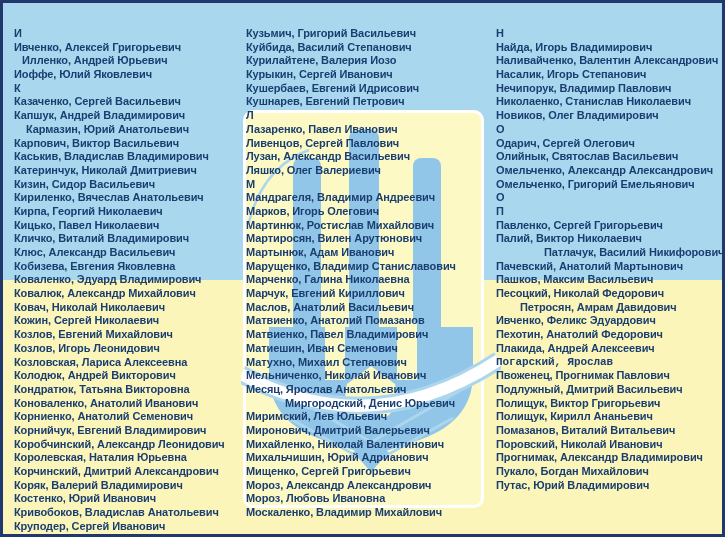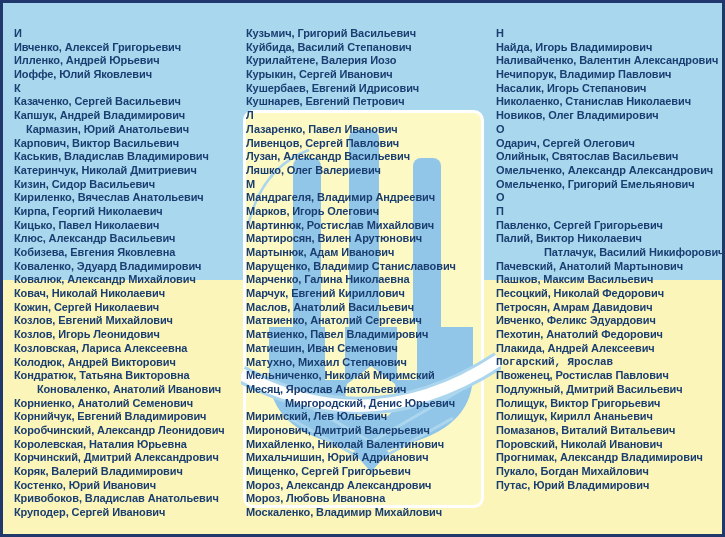--- a/index.html
+++ b/index.html
@@ -45,45 +45,46 @@
   <path d="M40,268 L130,320 L220,268" fill="none" stroke-width="3" stroke="#abd6ee"></path>
   <path d="M0,252 Q130,322 258,238" fill="none" stroke-width="18" stroke="#abd6ee"></path>
   <path d="M0,252 Q130,322 258,238" fill="none" stroke-width="12" stroke="#ffffff"></path>
   <path d="M48,296 L130,342 L212,296" fill="none" stroke-width="3" stroke="#abd6ee"></path>
   <path d="M112,330 L130,350 L148,330 L130,322 Z" fill="#92c6e8"></path>
 </svg>
 
 <div class="name-col col-1">
     <div class="name-row" style="color: rgb(26, 62, 112);">И</div>
     <div class="name-row" style="color: rgb(26, 62, 112);">Ивченко, Алексей Григорьевич</div>
-    <div class="name-row" style="color: rgb(26, 62, 112);">Илленко, Андрей Юрьевич</div>
+    <div class="name-row" style="color: rgb(26, 62, 112); margin-left: 8px;">Илленко, Андрей Юрьевич</div>
     <div class="name-row" style="color: rgb(26, 62, 112);">Иоффе, Юлий Яковлевич</div>
     <div class="name-row" style="color: rgb(26, 62, 112);">К</div>
     <div class="name-row" style="color: rgb(26, 62, 112);">Казаченко, Сергей Васильевич</div>
     <div class="name-row" style="color: rgb(26, 62, 112);">Капшук, Андрей Владимирович</div>
     <div class="name-row" style="color: rgb(26, 62, 112); margin-left: 12px;">Кармазин, Юрий Анатольевич</div>
     <div class="name-row" style="color: rgb(26, 62, 112);">Карпович, Виктор Васильевич</div>
     <div class="name-row" style="color: rgb(26, 62, 112);">Каськив, Владислав Владимирович</div>
     <div class="name-row" style="color: rgb(26, 62, 112);">Катеринчук, Николай Дмитриевич</div>
     <div class="name-row" style="color: rgb(26, 62, 112);">Кизин, Сидор Васильевич</div>
     <div class="name-row" style="color: rgb(26, 62, 112);">Кириленко, Вячеслав Анатольевич</div>
     <div class="name-row" style="color: rgb(26, 62, 112);">Кирпа, Георгий Николаевич</div>
     <div class="name-row" style="color: rgb(26, 62, 112);">Кицько, Павел Николаевич</div>
+    <div class="name-row" style="color: rgb(26, 62, 112);">Кличко, Виталий Владимирович</div>
     <div class="name-row" style="color: rgb(26, 62, 112);">Клюс, Александр Васильевич</div>
     <div class="name-row" style="color: rgb(26, 62, 112);">Кобизева, Евгения Яковлевна</div>
     <div class="name-row" style="color: rgb(26, 62, 112);">Коваленко, Эдуард Владимирович</div>
     <div class="name-row" style="color: rgb(26, 62, 112);">Ковалюк, Александр Михайлович</div>
     <div class="name-row" style="color: rgb(26, 62, 112);">Ковач, Николай Николаевич</div>
     <div class="name-row" style="color: rgb(26, 62, 112);">Кожин, Сергей Николаевич</div>
     <div class="name-row" style="color: rgb(26, 62, 112);">Козлов, Евгений Михайлович</div>
     <div class="name-row" style="color: rgb(26, 62, 112);">Козлов, Игорь Леонидович</div>
     <div class="name-row" style="color: rgb(26, 62, 112);">Козловская, Лариса Алексеевна</div>
     <div class="name-row" style="color: rgb(26, 62, 112);">Колодюк, Андрей Викторович</div>
     <div class="name-row" style="color: rgb(26, 62, 112);">Кондратюк, Татьяна Викторовна</div>
-    <div class="name-row" style="color: rgb(26, 62, 112); text-align: center;">Коноваленко, Анатолий Иванович</div>
+    <div class="name-row" style="color: rgb(26, 62, 112);">Коноваленко, Анатолий Иванович</div>
     <div class="name-row" style="color: rgb(26, 62, 112);">Корниенко, Анатолий Семенович</div>
     <div class="name-row" style="color: rgb(26, 62, 112);">Корнийчук, Евгений Владимирович</div>
     <div class="name-row" style="color: rgb(26, 62, 112);">Коробчинский, Александр Леонидович</div>
     <div class="name-row" style="color: rgb(26, 62, 112);">Королевская, Наталия Юрьевна</div>
     <div class="name-row" style="color: rgb(26, 62, 112);">Корчинский, Дмитрий Александрович</div>
     <div class="name-row" style="color: rgb(26, 62, 112);">Коряк, Валерий Владимирович</div>
     <div class="name-row" style="color: rgb(26, 62, 112);">Костенко, Юрий Иванович</div>
     <div class="name-row" style="color: rgb(26, 62, 112);">Кривобоков, Владислав Анатольевич</div>
     <div class="name-row" style="color: rgb(26, 62, 112);">Круподер, Сергей Иванович</div>
   </div>
@@ -102,63 +103,63 @@
     <div class="name-row" style="color: rgb(26, 62, 112);">М</div>
     <div class="name-row" style="color: rgb(26, 62, 112);">Мандрагеля, Владимир Андреевич</div>
     <div class="name-row" style="color: rgb(26, 62, 112);">Марков, Игорь Олегович</div>
     <div class="name-row" style="color: rgb(26, 62, 112);">Мартинюк, Ростислав Михайлович</div>
     <div class="name-row" style="color: rgb(26, 62, 112);">Мартиросян, Вилен Арутюнович</div>
     <div class="name-row" style="color: rgb(26, 62, 112);">Мартынюк, Адам Иванович</div>
     <div class="name-row" style="color: rgb(26, 62, 112);">Марущенко, Владимир Станиславович</div>
     <div class="name-row" style="color: rgb(26, 62, 112);">Марченко, Галина Николаевна</div>
     <div class="name-row" style="color: rgb(26, 62, 112);">Марчук, Евгений Кириллович</div>
     <div class="name-row" style="color: rgb(26, 62, 112);">Маслов, Анатолий Васильевич</div>
-    <div class="name-row" style="color: rgb(26, 62, 112);">Матвиенко, Анатолий Сергеевич</div>
+    <div class="name-row" style="color: rgb(26, 62, 112);">Матвиенко, Анатолий Помазанов</div>
     <div class="name-row" style="color: rgb(26, 62, 112);">Матвиенко, Павел Владимирович</div>
     <div class="name-row" style="color: rgb(26, 62, 112);">Матиешин, Иван Семенович</div>
     <div class="name-row" style="color: rgb(26, 62, 112);">Матухно, Михаил Степанович</div>
-    <div class="name-row" style="color: rgb(26, 62, 112);">Мельниченко, Николай Миримский</div>
+    <div class="name-row" style="color: rgb(26, 62, 112);">Мельниченко, Николай Иванович</div>
     <div class="name-row" style="color: rgb(26, 62, 112);">Месяц, Ярослав Анатольевич</div>
     <div class="name-row" style="color: rgb(26, 62, 112); padding-left: 39px;">Миргородский, Денис Юрьевич</div>
     <div class="name-row" style="color: rgb(26, 62, 112);">Миримский, Лев Юльевич</div>
     <div class="name-row" style="color: rgb(26, 62, 112);">Миронович, Дмитрий Валерьевич</div>
     <div class="name-row" style="color: rgb(26, 62, 112);">Михайленко, Николай Валентинович</div>
     <div class="name-row" style="color: rgb(26, 62, 112);">Михальчишин, Юрий Адрианович</div>
     <div class="name-row" style="color: rgb(26, 62, 112);">Мищенко, Сергей Григорьевич</div>
     <div class="name-row" style="color: rgb(26, 62, 112);">Мороз, Александр Александрович</div>
     <div class="name-row" style="color: rgb(26, 62, 112);">Мороз, Любовь Ивановна</div>
     <div class="name-row" style="color: rgb(26, 62, 112);">Москаленко, Владимир Михайлович</div>
   </div>
 <div class="name-col col-3">
     <div class="name-row" style="color: rgb(26, 62, 112);">Н</div>
     <div class="name-row" style="color: rgb(26, 62, 112);">Найда, Игорь Владимирович</div>
     <div class="name-row" style="color: rgb(26, 62, 112);">Наливайченко, Валентин Александрович</div>
+    <div class="name-row" style="color: rgb(26, 62, 112);">Насалик, Игорь Степанович</div>
     <div class="name-row" style="color: rgb(26, 62, 112);">Нечипорук, Владимир Павлович</div>
-    <div class="name-row" style="color: rgb(26, 62, 112);">Насалик, Игорь Степанович</div>
     <div class="name-row" style="color: rgb(26, 62, 112);">Николаенко, Станислав Николаевич</div>
     <div class="name-row" style="color: rgb(26, 62, 112);">Новиков, Олег Владимирович</div>
     <div class="name-row" style="color: rgb(26, 62, 112);">О</div>
     <div class="name-row" style="color: rgb(26, 62, 112);">Одарич, Сергей Олегович</div>
     <div class="name-row" style="color: rgb(26, 62, 112);">Олийнык, Святослав Васильевич</div>
     <div class="name-row" style="color: rgb(26, 62, 112);">Омельченко, Александр Александрович</div>
     <div class="name-row" style="color: rgb(26, 62, 112);">Омельченко, Григорий Емельянович</div>
     <div class="name-row" style="color: rgb(26, 62, 112);">О</div>
     <div class="name-row" style="color: rgb(26, 62, 112);">П</div>
     <div class="name-row" style="color: rgb(26, 62, 112);">Павленко, Сергей Григорьевич</div>
     <div class="name-row" style="color: rgb(26, 62, 112);">Палий, Виктор Николаевич</div>
     <div class="name-row" style="color: rgb(26, 62, 112); padding-left: 48px;">Патлачук, Василий Никифорович</div>
     <div class="name-row" style="color: rgb(26, 62, 112);">Пачевский, Анатолий Мартынович</div>
     <div class="name-row" style="color: rgb(26, 62, 112);">Пашков, Максим Васильевич</div>
     <div class="name-row" style="color: rgb(26, 62, 112);">Песоцкий, Николай Федорович</div>
-    <div class="name-row" style="color: rgb(26, 62, 112);">Петросян, Амрам Давидович</div>
+    <div class="name-row" style="color: rgb(26, 62, 112); margin-left: 24px;">Петросян, Амрам Давидович</div>
     <div class="name-row" style="color: rgb(26, 62, 112);">Ивченко, Феликс Эдуардович</div>
     <div class="name-row" style="color: rgb(26, 62, 112);">Пехотин, Анатолий Федорович</div>
     <div class="name-row" style="color: rgb(26, 62, 112);">Плакида, Андрей Алексеевич</div>
     <div class="name-row" style="color: rgb(26, 62, 112); font-family: Liberation Mono, monospace;">Погарский, Ярослав</div>
-    <div class="name-row" style="color: rgb(26, 62, 112);">Пвоженец, Ростислав Павлович</div>
+    <div class="name-row" style="color: rgb(26, 62, 112);">Пвоженец, Прогнимак Павлович</div>
     <div class="name-row" style="color: rgb(26, 62, 112);">Подлужный, Дмитрий Васильевич</div>
     <div class="name-row" style="color: rgb(26, 62, 112);">Полищук, Виктор Григорьевич</div>
     <div class="name-row" style="color: rgb(26, 62, 112);">Полищук, Кирилл Ананьевич</div>
     <div class="name-row" style="color: rgb(26, 62, 112);">Помазанов, Виталий Витальевич</div>
     <div class="name-row" style="color: rgb(26, 62, 112);">Поровский, Николай Иванович</div>
     <div class="name-row" style="color: rgb(26, 62, 112);">Прогнимак, Александр Владимирович</div>
     <div class="name-row" style="color: rgb(26, 62, 112);">Пукало, Богдан Михайлович</div>
     <div class="name-row" style="color: rgb(26, 62, 112);">Путас, Юрий Владимирович</div>
   </div>
 

